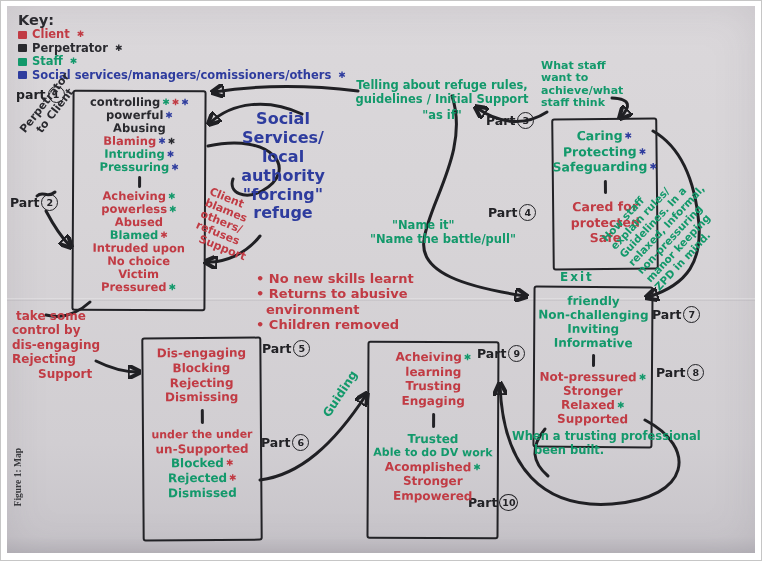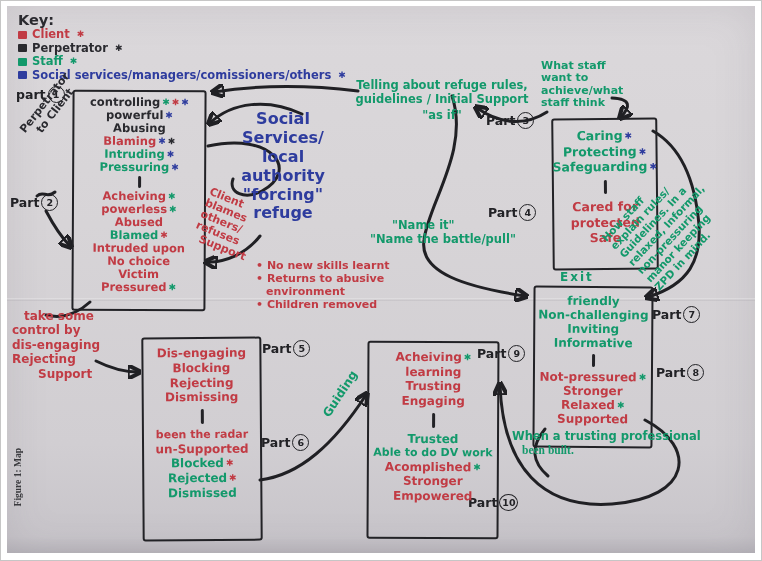--- a/index.html
+++ b/index.html
@@ -203,21 +203,21 @@
   <div class="bl"><span class="c-red">Relaxed</span><span class="star s-green">✱</span></div>
   <div class="bl"><span class="c-red">Supported</span></div>
 </div>
 
 <div class="box" style="left:142px;top:337px;width:116px;height:193px;padding-top:7px;font-size:12px;line-height:1.23;transform:rotate(-.4deg);">
   <div class="bl"><span class="c-red">Dis-engaging</span></div>
   <div class="bl"><span class="c-red">Blocking</span></div>
   <div class="bl"><span class="c-red">Rejecting</span></div>
   <div class="bl"><span class="c-red">Dismissing</span></div>
   <div class="divider" style="height:15px;margin:4px 0;"></div>
-  <div class="bl" style="font-size:11px;"><span class="c-red">been the radar</span></div>
+  <div class="bl" style="font-size:11px;"><span class="c-red">under the under</span></div>
   <div class="bl"><span class="c-red">un-Supported</span></div>
   <div class="bl"><span class="c-green">Blocked</span><span class="star s-red">✱</span></div>
   <div class="bl"><span class="c-green">Rejected</span><span class="star s-red">✱</span></div>
   <div class="bl"><span class="c-green">Dismissed</span></div>
 </div>
 
 <div class="box" style="left:367px;top:341px;width:128px;height:187px;padding-top:7px;font-size:12px;line-height:1.22;transform:rotate(.3deg);">
   <div class="bl"><span class="c-red">Acheiving</span><span class="star s-green">✱</span></div>
   <div class="bl"><span class="c-red">learning</span></div>
   <div class="bl"><span class="c-red">Trusting</span></div>
@@ -270,34 +270,34 @@
   <div>non-pressuring</div>
   <div>manor keeping</div>
   <div>ZPD in mind.</div>
 </div>
 
 <div class="note c-green" style="left:370px;top:219px;font-size:11.5px;">
   <div style="margin-left:22px;">"Name it"</div>
   <div>"Name the battle/pull"</div>
 </div>
 
-<div class="note c-red" style="left:256px;top:260px;font-size:11px;width:178px;">
+<div class="note c-red" style="left:256px;top:271px;font-size:13px;width:178px;">
   <div style="padding-left:10px;text-indent:-10px;"><span>•</span> <span>No new skills learnt</span></div>
   <div style="padding-left:10px;text-indent:-10px;"><span>•</span> <span>Returns to abusive environment</span></div>
   <div style="padding-left:10px;text-indent:-10px;"><span>•</span> <span>Children removed</span></div>
 </div>
 
 <div class="note c-red" style="left:12px;top:309px;font-size:12px;line-height:1.2;">
-  <div style="margin-left:12px;">take some</div>
+  <div style="margin-left:4px;">take some</div>
   <div>control by</div>
   <div>dis-engaging</div>
   <div>Rejecting</div>
   <div style="margin-left:26px;">Support</div>
 </div>
 
 <div class="note c-green" style="left:320px;top:412px;font-size:12px;transform:rotate(-57deg);transform-origin:left top;">Guiding</div>
 
 <div class="note c-green" style="left:512px;top:430px;font-size:11.5px;">
   <div>When a trusting professional</div>
-  <div style="margin-left:10px;font-family:Liberation Serif, serif;">been built.</div>
+  <div style="margin-left:22px;">been built.</div>
 </div>
 
 <div class="note" style="left:13px;top:448px;font-size:9.5px;color:#3a3a3e;font-family:'Liberation Serif',serif;writing-mode:vertical-rl;transform:rotate(180deg);">Figure 1: Map</div>
 
 </body></html>

